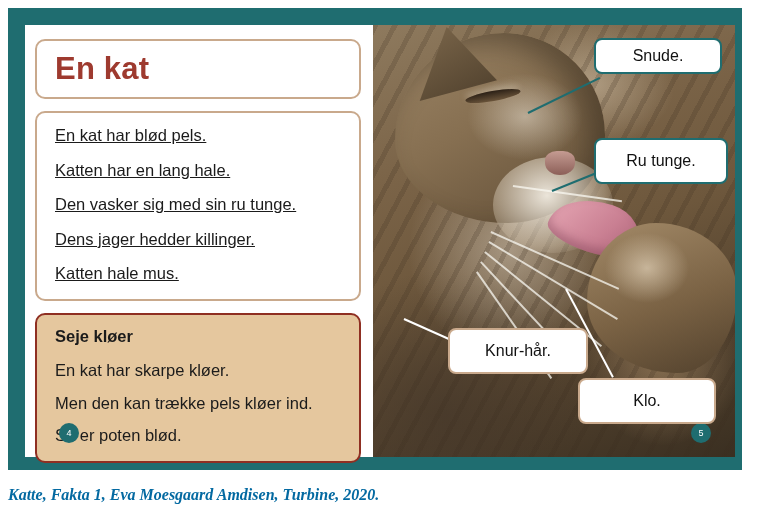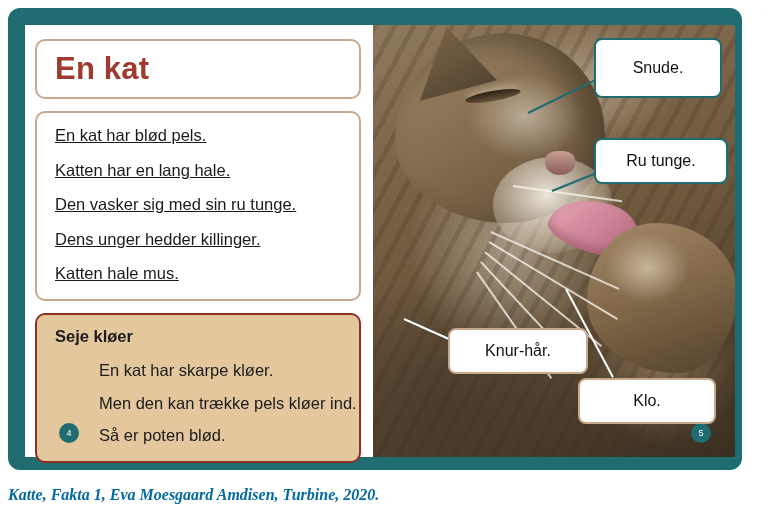--- a/index.html
+++ b/index.html
@@ -17,21 +17,21 @@
 
   
   .spread {
     position: absolute;
     left: 8px;
     top: 8px;
     width: 734px;
     height: 462px;
     background: #1f6d70;
     border: 3px solid #1f6d70;
-    border-radius: 12px;
+    border-radius: 0;
     box-sizing: border-box;
   }
   .spread-inner {
     position: absolute;
     left: 6px;
     top: 6px;
     right: 6px;
     bottom: 6px;
     background: #1f6d70;
   }
@@ -109,21 +109,20 @@
     font-size: 16.5px;
     font-weight: bold;
     margin-bottom: 16px;
   }
   .fact-line {
     color: #1b1b1b;
     font-size: 16.5px;
     line-height: 1.0;
     margin-bottom: 16px;
     white-space: nowrap;
-    margin-left: 44px;
   }
 
   
   .page-num {
     position: absolute;
     width: 20px;
     height: 20px;
     border-radius: 50%;
     background: #1f6d70;
     color: #ffffff;
@@ -266,21 +265,21 @@
     border-color: #c9a98c;
   }
   .leader {
     position: absolute;
     height: 2px;
     background: #ffffff;
     transform-origin: left center;
   }
   .leader.teal { background: #1f6d70; }
 
-  #callout-snude { left: 594px; top: 38px; width: 128px; height: 60px; }
+  #callout-snude { left: 594px; top: 38px; width: 128px; height: 36px; }
   #callout-tunge { left: 594px; top: 138px; width: 134px; height: 46px; }
   #callout-knurhaar { left: 448px; top: 328px; width: 140px; height: 46px; }
   #callout-klo { left: 578px; top: 378px; width: 138px; height: 46px; }
 
   
   .caption {
     position: absolute;
     left: 8px;
     top: 486px;
     font-size: 16px;
@@ -299,21 +298,21 @@
     <div class="page-left">
 
       <div class="title-card">
         <div class="title-text">En kat</div>
       </div>
 
       <div class="body-card">
         <div class="body-line">En kat har blød pels.</div>
         <div class="body-line">Katten har en lang hale.</div>
         <div class="body-line">Den vasker sig med sin ru tunge.</div>
-        <div class="body-line">Dens unger hedder killinger.</div>
+        <div class="body-line">Dens jager hedder killinger.</div>
         <div class="body-line">Katten hale mus.</div>
       </div>
 
       <div class="fact-card">
         <div class="fact-title">Seje kløer</div>
         <div class="fact-line">En kat har skarpe kløer.</div>
         <div class="fact-line">Men den kan trække pels kløer ind.</div>
         <div class="fact-line">Så er poten blød.</div>
       </div>
 

